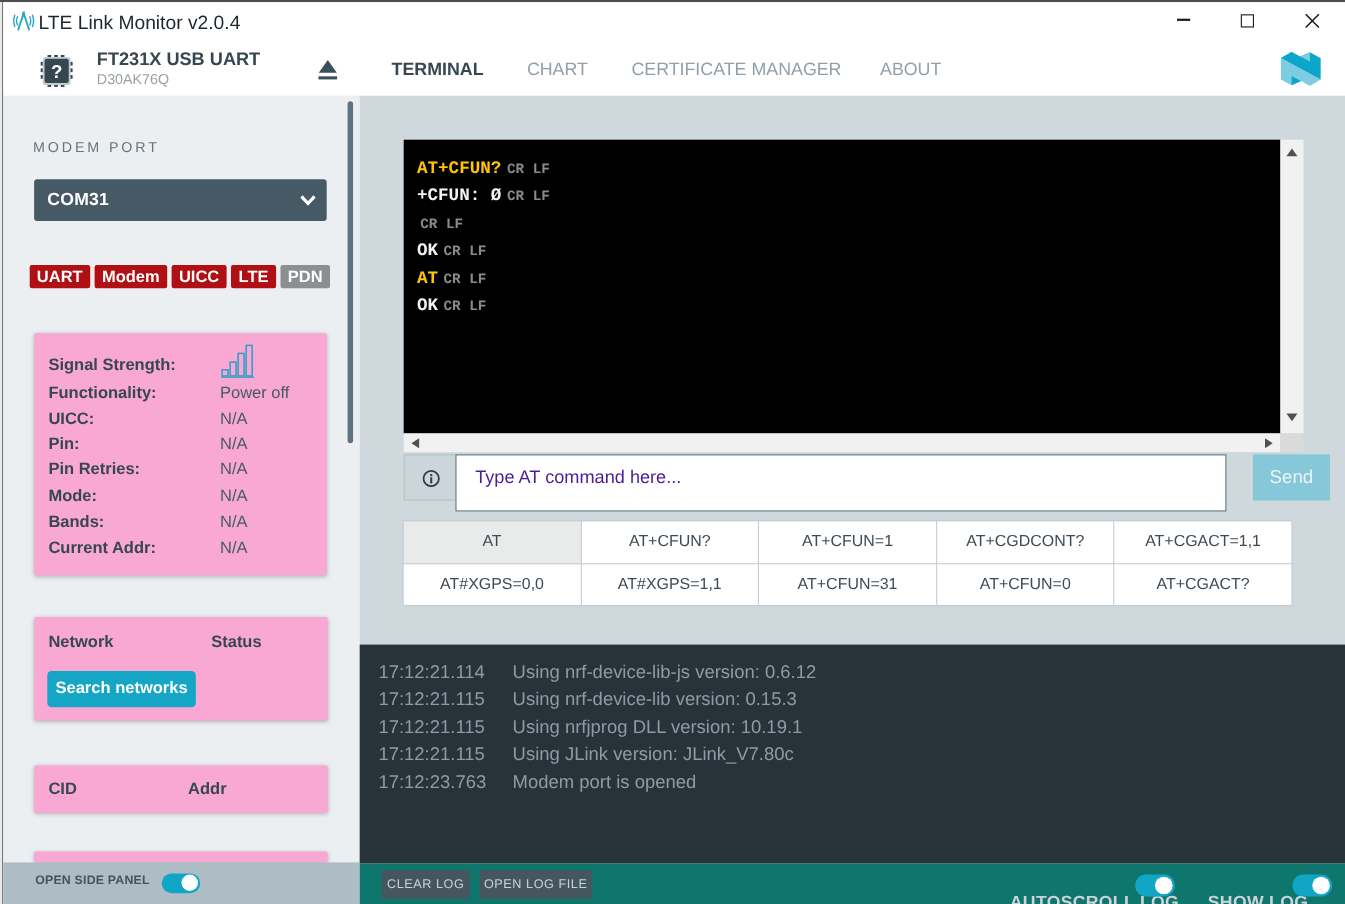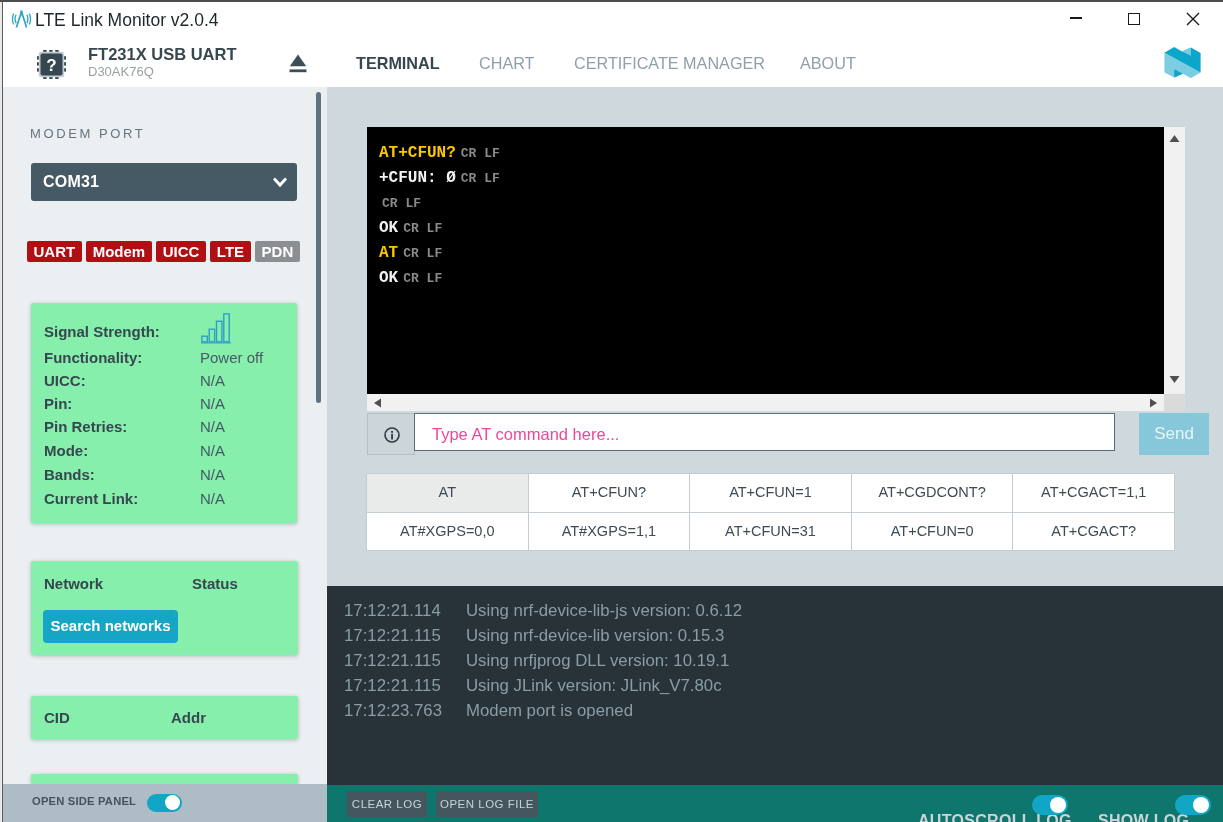--- a/index.html
+++ b/index.html
@@ -30,21 +30,21 @@
 
 #sidebar { left:3px; top:87px; width:324px; height:735px; background:#eceff1; }
 #sb-thumb { left:313px; top:5px; width:5px; height:311px; background:#5d737f; border-radius:3px; }
 #modemport { left:27px; top:39px; font-size:13px; letter-spacing:2.6px; color:#66757e; }
 #dropdown { left:28px; top:76px; width:266px; height:38px; background:#465a66; border-radius:3px; color:#fff; }
 #dd-label { left:12px; top:10px; font-size:16px; font-weight:bold; letter-spacing:0.2px; position:absolute; }
 #badges { left:24px; top:154px; }
 .badge { display:inline-block; height:21px; line-height:21px; padding:0 6.5px; margin-right:4.5px; background:#b00f14; color:#fff; font-size:15px; font-weight:bold; border-radius:2px; }
 .badge.gray { background:#8b8f92; }
 
-.card { background:#86efac; border-radius:2px; box-shadow:0 1px 4px rgba(0,0,0,0.25); position:absolute; }
+.card { background:#f9a8d4; border-radius:2px; box-shadow:0 1px 4px rgba(0,0,0,0.25); position:absolute; }
 #card1 { left:28px; top:216px; width:266px; height:220px; }
 .row1 { position:absolute; left:13px; font-size:15px; color:#455a64; width:240px; }
 .row1 b { color:#37474f; }
 .rv { position:absolute; left:156px;text-align:right; }
 #card2 { left:28px; top:474px; width:267px; height:94px; }
 #card3 { left:28px; top:609px; width:267px; height:43px; }
 #card4 { left:28px; top:687px; width:267px; height:10px; }
 #searchbtn { position:absolute; left:12px; top:49px; width:135px; height:33px; background:#16a6c5; border-radius:4px; color:#fff; font-size:15px; font-weight:bold; text-align:center; line-height:32px; }
 
 #sb-footer { left:3px; top:784px; width:324px; height:38px; background:#aebdc5; }
@@ -60,21 +60,21 @@
 #term { position:absolute; left:40px; top:40px; width:797px; height:267px; background:#000; color:#f2f2f2; font-family:"Liberation Mono", monospace; font-size:16px; font-weight:bold; line-height:25px; padding:14px 0 0 12px; white-space:pre; }
 .crlf { font-size:13px; color:#8a8a8a; margin-left:5px; }
 .yel { color:#ffc600; }
 
 #vscroll { position:absolute; left:837px; top:40px; width:21px; height:267px; background:#f1f1f1; }
 #hscroll { position:absolute; left:40px; top:307px; width:797px; height:17px; background:#f1f1f1; }
 #scorner { position:absolute; left:837px; top:307px; width:21px; height:17px; background:#dadada; }
 
 #inforow { position:absolute; left:40px; top:326px; width:818px; height:42px; }
 #infobox { position:absolute; left:0; top:0; width:48px; height:42px; background:#ccd5d9; border:1px solid #b5c0c5; }
-#atinput { position:absolute; left:47px; top:0; width:701px; height:38px; background:#fff; border:1px solid #546e7a; color:#ec4899; font-size:16.5px; line-height:40px; padding-left:17px; }
+#atinput { position:absolute; left:47px; top:0; width:701px; height:52px; background:#fff; border:1px solid #546e7a; color:#4c1d95; font-size:16.5px; line-height:40px; padding-left:17px; }
 #sendbtn { position:absolute; left:748px; top:0; width:70px; height:42px; background:#86c7da; color:#eaf5f8; font-size:17px; text-align:center; line-height:42px;margin-left:24px; }
 
 #grid { position:absolute; left:39px; top:386px; width:809px; height:78px; background:#c6cdd2; border:1px solid #c6cdd2; display:grid; grid-template-columns:repeat(5,1fr); grid-template-rows:1fr 1fr; grid-gap:1px; }
 .gbtn { background:#fff; color:#3f4b54; font-size:14.5px; text-align:center; line-height:37px; }
 .gbtn.sel { background:#e9eaea; }
 
 #log { position:absolute; left:0; top:499px; width:896px; height:199px; background:#273239; color:#8a9da6; font-size:16.8px; line-height:25px; padding:12px 0 0 17px; }
 .lr { display:block; }
 .ts { display:inline-block; width:122px; }
 
@@ -172,21 +172,21 @@
         <rect x="22.8" y="0.9" width="5.4" height="27.9"></rect>
       </g>
       <rect x="0" y="29.4" width="30" height="1.1" fill="#2d9fc7"></rect>
     </svg>
     <div class="row1" style="top:46px;"><b>Functionality:</b><span class="rv">Power off</span></div>
     <div class="row1" style="top:69px;"><b>UICC:</b><span class="rv">N/A</span></div>
     <div class="row1" style="top:92px;"><b>Pin:</b><span class="rv">N/A</span></div>
     <div class="row1" style="top:115px;"><b>Pin Retries:</b><span class="rv">N/A</span></div>
     <div class="row1" style="top:139px;"><b>Mode:</b><span class="rv">N/A</span></div>
     <div class="row1" style="top:163px;"><b>Bands:</b><span class="rv">N/A</span></div>
-    <div class="row1" style="top:187px;"><b>Current Link:</b><span class="rv">N/A</span></div>
+    <div class="row1" style="top:187px;"><b>Current Addr:</b><span class="rv">N/A</span></div>
   </div>
 
   <div class="card" id="card2">
     <div class="row1" style="top:14px;"><b>Network</b><span class="rv" style="left:148px;"><b>Status</b></span></div>
     <div id="searchbtn">Search networks</div>
   </div>
 
   <div class="card" id="card3">
     <div class="row1" style="top:13px;"><b>CID</b><span class="rv" style="left:127px;"><b>Addr</b></span></div>
   </div>

